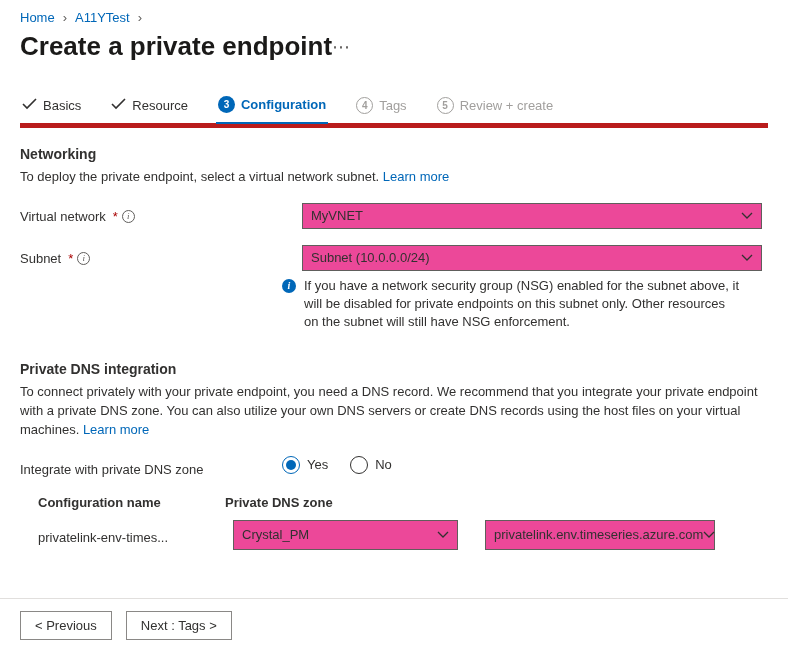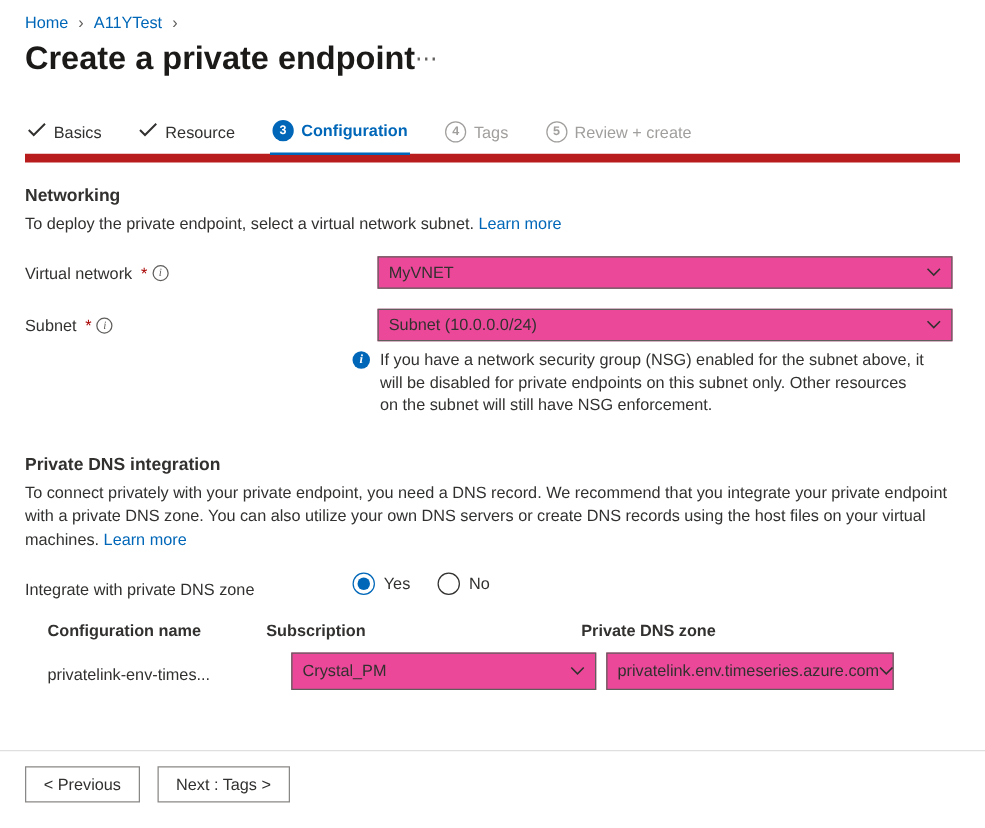--- a/index.html
+++ b/index.html
@@ -17,21 +17,21 @@
   
   .breadcrumb { display: flex; align-items: flex-start; gap: 8px; color: #0067b8; font-size: 13px; padding-top: 2px; }
   .breadcrumb .chev { color: #605e5c; }
 
   
   .title-row { display: flex; align-items: center; margin: 6px 0 28px 0; }
   h1 { font-size: 26px; font-weight: 600; margin: 0; color: #1b1a19; }
   .ellipsis { color: #605e5c; font-size: 18px; letter-spacing: 1px; cursor: pointer; }
 
   
-  .steps { display: flex; align-items: center; gap: 26px; border-bottom: 7px solid #b91c1c; margin-bottom: 18px; }
+  .steps { display: flex; align-items: center; gap: 26px; border-bottom: 5px solid #b91c1c; margin-bottom: 18px; }
   .step { display: flex; align-items: center; gap: 6px; padding: 6px 2px 9px 2px; cursor: pointer; color: #323130; }
   .step.disabled { color: #a19f9d; cursor: default; }
   .step.active { color: #0067b8; border-bottom: 2.5px solid #0067b8; margin-bottom: -1px; font-weight: 600; }
   .circle-num {
     width: 17px; height: 17px; border-radius: 50%; display: inline-flex;
     align-items: center; justify-content: center; font-size: 10px; font-weight: 600;
   }
   .circle-num.filled { background: #0067b8; color: #fff; }
   .circle-num.outline { border: 1px solid #a19f9d; color: #a19f9d; background: #fff; }
   .check-ic svg { stroke: #323130; }
@@ -44,21 +44,21 @@
   .form-row { display: flex; align-items: flex-start; margin-top: 16px; }
   .form-row .label { width: 262px; padding-top: 6px; display: flex; align-items: center; gap: 4px; }
   .req { color: #a80000; margin-left: 3px; }
   .info-ic { width: 13px; height: 13px; border: 1px solid #605e5c; border-radius: 50%; display: inline-flex; align-items: center; justify-content: center; font-size: 9px; color: #605e5c; font-style: italic; font-family: Georgia, serif; }
 
   .select {
     width: 460px; border: 1px solid #605e5c; height: 26px;
     display: flex; align-items: center; justify-content: space-between;
     padding: 0 8px; background: #ec4899; cursor: pointer; margin-left: 20px;
   }
-  .select.narrow { width: 244px; height: 30px; }
+  .select.narrow { width: 225px; height: 30px; }
   .chev-d svg { stroke: #323130; }
 
   .info-note { display: flex; gap: 8px; width: 460px; margin-top: 6px; font-size: 13px; line-height: 1.4; color: #323130; }
   .info-blue { width: 14px; height: 14px; border-radius: 50%; background: #0067b8; color: #fff; display: inline-flex; align-items: center; justify-content: center; font-size: 10px; font-weight: 700; flex: 0 0 14px; margin-top: 2px; font-family: Georgia, serif; font-style: italic; }
 
   
   .radios { display: flex; align-items: center; gap: 22px; }
   .radio { display: flex; align-items: center; gap: 7px; cursor: pointer; }
   .r-outer { width: 18px; height: 18px; border: 1px solid #323130; border-radius: 50%; display: flex; align-items: center; justify-content: center; }
   .radio.selected .r-outer { border-color: #0067b8; }
@@ -188,21 +188,20 @@
       <div class="radio">
         <span class="r-outer"></span>
         <span>No</span>
       </div>
     </div>
   </div>
 
   <div class="dns-table">
     <div class="dns-head">
       <div class="col-name">Configuration name</div>
-      <div class="col-sub">Subscription</div>
       <div class="col-zone">Private DNS zone</div>
     </div>
     <div class="dns-row">
       <div class="col-name">privatelink-env-times...</div>
       <div class="col-sub">
         <div class="select narrow">
           <span>Crystal_PM</span>
           <span class="chev-d">
             <svg width="12" height="8" viewBox="0 0 12 8" fill="none">
                 <path d="M1 1 L6 6 L11 1" stroke-width="1.3"></path>

